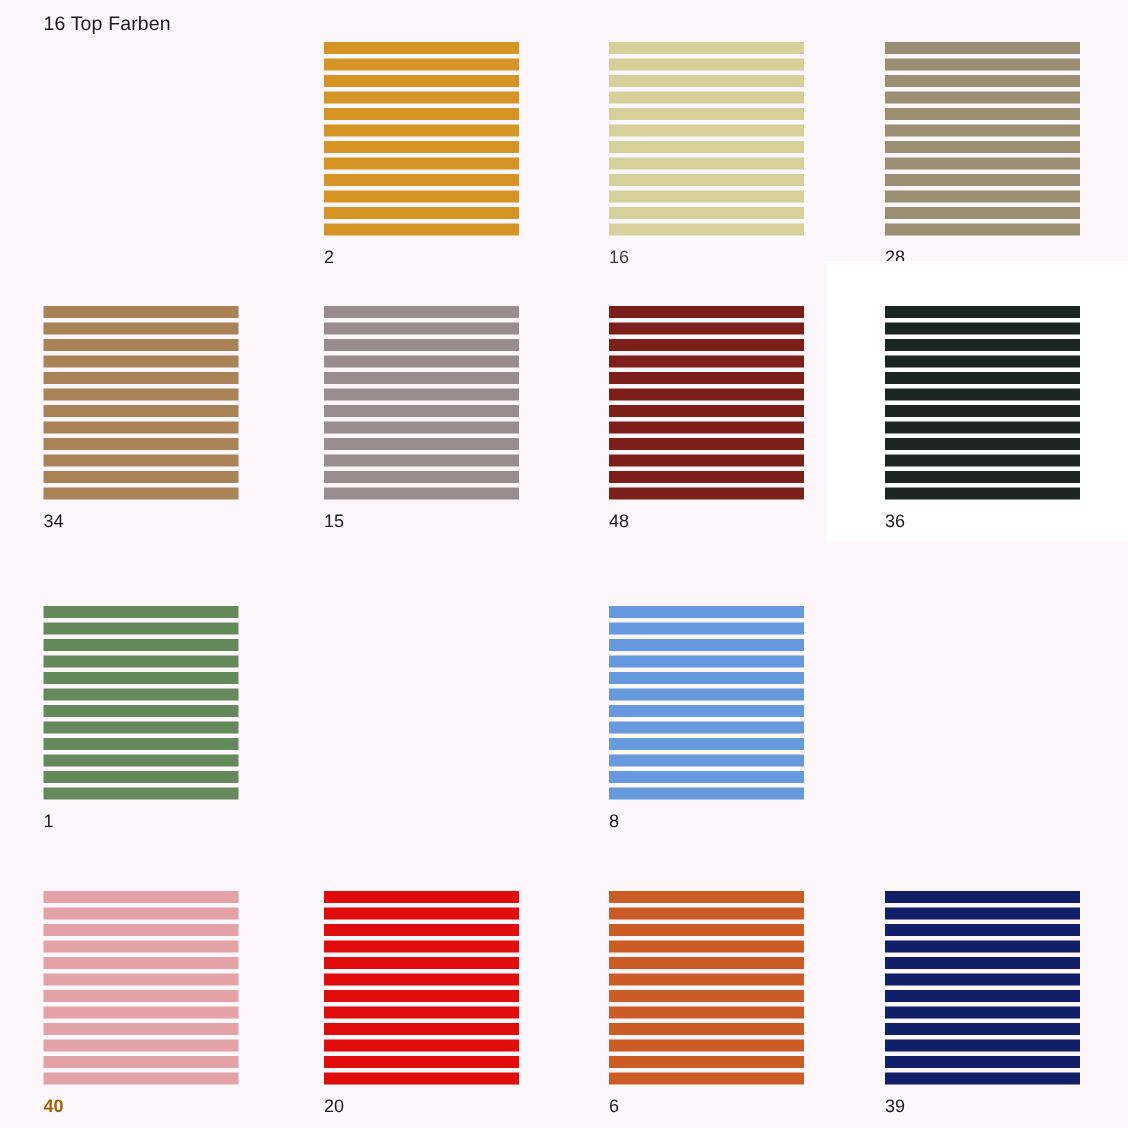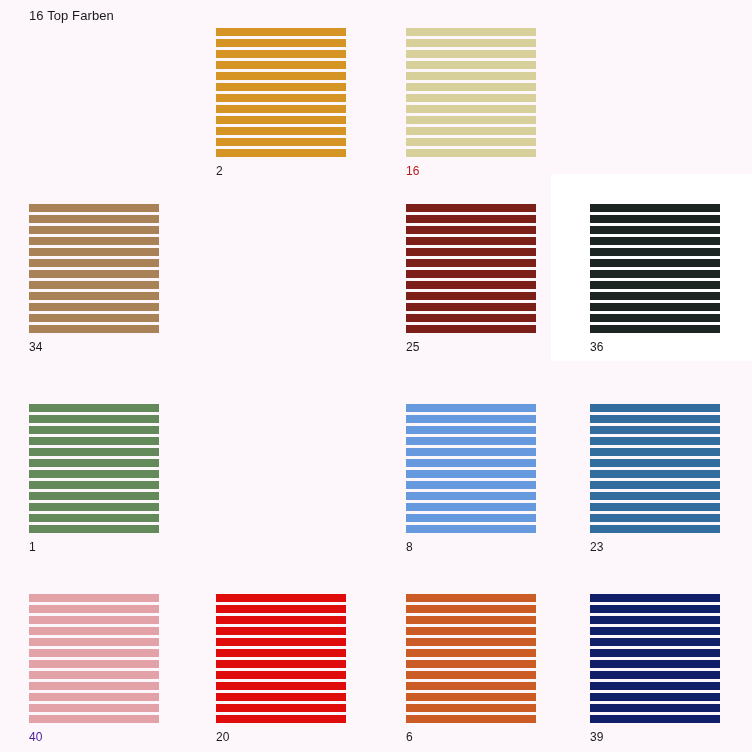--- a/index.html
+++ b/index.html
@@ -128,57 +128,93 @@
         <div class="stripe" style="background: rgb(215, 208, 154); top: 33px;"></div>
         <div class="stripe" style="background: rgb(215, 208, 154); top: 44px;"></div>
         <div class="stripe" style="background: rgb(215, 208, 154); top: 55px;"></div>
         <div class="stripe" style="background: rgb(215, 208, 154); top: 66px;"></div>
         <div class="stripe" style="background: rgb(215, 208, 154); top: 77px;"></div>
         <div class="stripe" style="background: rgb(215, 208, 154); top: 88px;"></div>
         <div class="stripe" style="background: rgb(215, 208, 154); top: 99px;"></div>
         <div class="stripe" style="background: rgb(215, 208, 154); top: 110px;"></div>
         <div class="stripe" style="background: rgb(215, 208, 154); top: 121px;"></div>
       </div>
-      <div class="swatch-label" style="color: #b91c1c;">16</div>
+      <div class="swatch-label" style="color: #404040;">16</div>
+    </div>
+    <div class="swatch-cell col-3 row-0">
+      <div class="swatch-card"></div>
+      <div class="swatch-stripes">
+        <div class="stripe" style="background: rgb(155, 143, 115); top: 0px;"></div>
+        <div class="stripe" style="background: rgb(155, 143, 115); top: 11px;"></div>
+        <div class="stripe" style="background: rgb(155, 143, 115); top: 22px;"></div>
+        <div class="stripe" style="background: rgb(155, 143, 115); top: 33px;"></div>
+        <div class="stripe" style="background: rgb(155, 143, 115); top: 44px;"></div>
+        <div class="stripe" style="background: rgb(155, 143, 115); top: 55px;"></div>
+        <div class="stripe" style="background: rgb(155, 143, 115); top: 66px;"></div>
+        <div class="stripe" style="background: rgb(155, 143, 115); top: 77px;"></div>
+        <div class="stripe" style="background: rgb(155, 143, 115); top: 88px;"></div>
+        <div class="stripe" style="background: rgb(155, 143, 115); top: 99px;"></div>
+        <div class="stripe" style="background: rgb(155, 143, 115); top: 110px;"></div>
+        <div class="stripe" style="background: rgb(155, 143, 115); top: 121px;"></div>
+      </div>
+      <div class="swatch-label" style="color: rgb(27, 27, 27);">28</div>
     </div>
     <div class="swatch-cell col-0 row-1">
       <div class="swatch-card"></div>
       <div class="swatch-stripes">
         <div class="stripe" style="background: rgb(169, 130, 88); top: 0px;"></div>
         <div class="stripe" style="background: rgb(169, 130, 88); top: 11px;"></div>
         <div class="stripe" style="background: rgb(169, 130, 88); top: 22px;"></div>
         <div class="stripe" style="background: rgb(169, 130, 88); top: 33px;"></div>
         <div class="stripe" style="background: rgb(169, 130, 88); top: 44px;"></div>
         <div class="stripe" style="background: rgb(169, 130, 88); top: 55px;"></div>
         <div class="stripe" style="background: rgb(169, 130, 88); top: 66px;"></div>
         <div class="stripe" style="background: rgb(169, 130, 88); top: 77px;"></div>
         <div class="stripe" style="background: rgb(169, 130, 88); top: 88px;"></div>
         <div class="stripe" style="background: rgb(169, 130, 88); top: 99px;"></div>
         <div class="stripe" style="background: rgb(169, 130, 88); top: 110px;"></div>
         <div class="stripe" style="background: rgb(169, 130, 88); top: 121px;"></div>
       </div>
       <div class="swatch-label" style="color: rgb(27, 27, 27);">34</div>
     </div>
+    <div class="swatch-cell col-1 row-1">
+      <div class="swatch-card"></div>
+      <div class="swatch-stripes">
+        <div class="stripe" style="background: rgb(152, 140, 142); top: 0px;"></div>
+        <div class="stripe" style="background: rgb(152, 140, 142); top: 11px;"></div>
+        <div class="stripe" style="background: rgb(152, 140, 142); top: 22px;"></div>
+        <div class="stripe" style="background: rgb(152, 140, 142); top: 33px;"></div>
+        <div class="stripe" style="background: rgb(152, 140, 142); top: 44px;"></div>
+        <div class="stripe" style="background: rgb(152, 140, 142); top: 55px;"></div>
+        <div class="stripe" style="background: rgb(152, 140, 142); top: 66px;"></div>
+        <div class="stripe" style="background: rgb(152, 140, 142); top: 77px;"></div>
+        <div class="stripe" style="background: rgb(152, 140, 142); top: 88px;"></div>
+        <div class="stripe" style="background: rgb(152, 140, 142); top: 99px;"></div>
+        <div class="stripe" style="background: rgb(152, 140, 142); top: 110px;"></div>
+        <div class="stripe" style="background: rgb(152, 140, 142); top: 121px;"></div>
+      </div>
+      <div class="swatch-label" style="color: rgb(27, 27, 27);">15</div>
+    </div>
     <div class="swatch-cell col-2 row-1">
       <div class="swatch-card"></div>
       <div class="swatch-stripes">
         <div class="stripe" style="background: rgb(124, 31, 25); top: 0px;"></div>
         <div class="stripe" style="background: rgb(124, 31, 25); top: 11px;"></div>
         <div class="stripe" style="background: rgb(124, 31, 25); top: 22px;"></div>
         <div class="stripe" style="background: rgb(124, 31, 25); top: 33px;"></div>
         <div class="stripe" style="background: rgb(124, 31, 25); top: 44px;"></div>
         <div class="stripe" style="background: rgb(124, 31, 25); top: 55px;"></div>
         <div class="stripe" style="background: rgb(124, 31, 25); top: 66px;"></div>
         <div class="stripe" style="background: rgb(124, 31, 25); top: 77px;"></div>
         <div class="stripe" style="background: rgb(124, 31, 25); top: 88px;"></div>
         <div class="stripe" style="background: rgb(124, 31, 25); top: 99px;"></div>
         <div class="stripe" style="background: rgb(124, 31, 25); top: 110px;"></div>
         <div class="stripe" style="background: rgb(124, 31, 25); top: 121px;"></div>
       </div>
-      <div class="swatch-label" style="color: rgb(27, 27, 27);">25</div>
+      <div class="swatch-label" style="color: rgb(27, 27, 27);">48</div>
     </div>
     <div class="swatch-cell col-3 row-1">
       <div class="swatch-card highlighted" style="background: rgb(255, 255, 255);"></div>
       <div class="swatch-stripes">
         <div class="stripe" style="background: rgb(29, 37, 34); top: 0px;"></div>
         <div class="stripe" style="background: rgb(29, 37, 34); top: 11px;"></div>
         <div class="stripe" style="background: rgb(29, 37, 34); top: 22px;"></div>
         <div class="stripe" style="background: rgb(29, 37, 34); top: 33px;"></div>
         <div class="stripe" style="background: rgb(29, 37, 34); top: 44px;"></div>
         <div class="stripe" style="background: rgb(29, 37, 34); top: 55px;"></div>
@@ -220,55 +256,37 @@
         <div class="stripe" style="background: rgb(102, 153, 221); top: 55px;"></div>
         <div class="stripe" style="background: rgb(102, 153, 221); top: 66px;"></div>
         <div class="stripe" style="background: rgb(102, 153, 221); top: 77px;"></div>
         <div class="stripe" style="background: rgb(102, 153, 221); top: 88px;"></div>
         <div class="stripe" style="background: rgb(102, 153, 221); top: 99px;"></div>
         <div class="stripe" style="background: rgb(102, 153, 221); top: 110px;"></div>
         <div class="stripe" style="background: rgb(102, 153, 221); top: 121px;"></div>
       </div>
       <div class="swatch-label" style="color: rgb(27, 27, 27);">8</div>
     </div>
-    <div class="swatch-cell col-3 row-2">
-      <div class="swatch-card"></div>
-      <div class="swatch-stripes">
-        <div class="stripe" style="background: rgb(51, 109, 158); top: 0px;"></div>
-        <div class="stripe" style="background: rgb(51, 109, 158); top: 11px;"></div>
-        <div class="stripe" style="background: rgb(51, 109, 158); top: 22px;"></div>
-        <div class="stripe" style="background: rgb(51, 109, 158); top: 33px;"></div>
-        <div class="stripe" style="background: rgb(51, 109, 158); top: 44px;"></div>
-        <div class="stripe" style="background: rgb(51, 109, 158); top: 55px;"></div>
-        <div class="stripe" style="background: rgb(51, 109, 158); top: 66px;"></div>
-        <div class="stripe" style="background: rgb(51, 109, 158); top: 77px;"></div>
-        <div class="stripe" style="background: rgb(51, 109, 158); top: 88px;"></div>
-        <div class="stripe" style="background: rgb(51, 109, 158); top: 99px;"></div>
-        <div class="stripe" style="background: rgb(51, 109, 158); top: 110px;"></div>
-        <div class="stripe" style="background: rgb(51, 109, 158); top: 121px;"></div>
-      </div>
-      <div class="swatch-label" style="color: rgb(27, 27, 27);">23</div>
-    </div>
     <div class="swatch-cell col-0 row-3">
       <div class="swatch-card"></div>
       <div class="swatch-stripes">
         <div class="stripe" style="background: rgb(227, 161, 168); top: 0px;"></div>
         <div class="stripe" style="background: rgb(227, 161, 168); top: 11px;"></div>
         <div class="stripe" style="background: rgb(227, 161, 168); top: 22px;"></div>
         <div class="stripe" style="background: rgb(227, 161, 168); top: 33px;"></div>
         <div class="stripe" style="background: rgb(227, 161, 168); top: 44px;"></div>
         <div class="stripe" style="background: rgb(227, 161, 168); top: 55px;"></div>
         <div class="stripe" style="background: rgb(227, 161, 168); top: 66px;"></div>
         <div class="stripe" style="background: rgb(227, 161, 168); top: 77px;"></div>
         <div class="stripe" style="background: rgb(227, 161, 168); top: 88px;"></div>
         <div class="stripe" style="background: rgb(227, 161, 168); top: 99px;"></div>
         <div class="stripe" style="background: rgb(227, 161, 168); top: 110px;"></div>
         <div class="stripe" style="background: rgb(227, 161, 168); top: 121px;"></div>
       </div>
-      <div class="swatch-label" style="color: #4c1d95;">40</div>
+      <div class="swatch-label" style="color: #a16207; font-weight: bold;">40</div>
     </div>
     <div class="swatch-cell col-1 row-3">
       <div class="swatch-card"></div>
       <div class="swatch-stripes">
         <div class="stripe" style="background: rgb(224, 11, 11); top: 0px;"></div>
         <div class="stripe" style="background: rgb(224, 11, 11); top: 11px;"></div>
         <div class="stripe" style="background: rgb(224, 11, 11); top: 22px;"></div>
         <div class="stripe" style="background: rgb(224, 11, 11); top: 33px;"></div>
         <div class="stripe" style="background: rgb(224, 11, 11); top: 44px;"></div>
         <div class="stripe" style="background: rgb(224, 11, 11); top: 55px;"></div>

